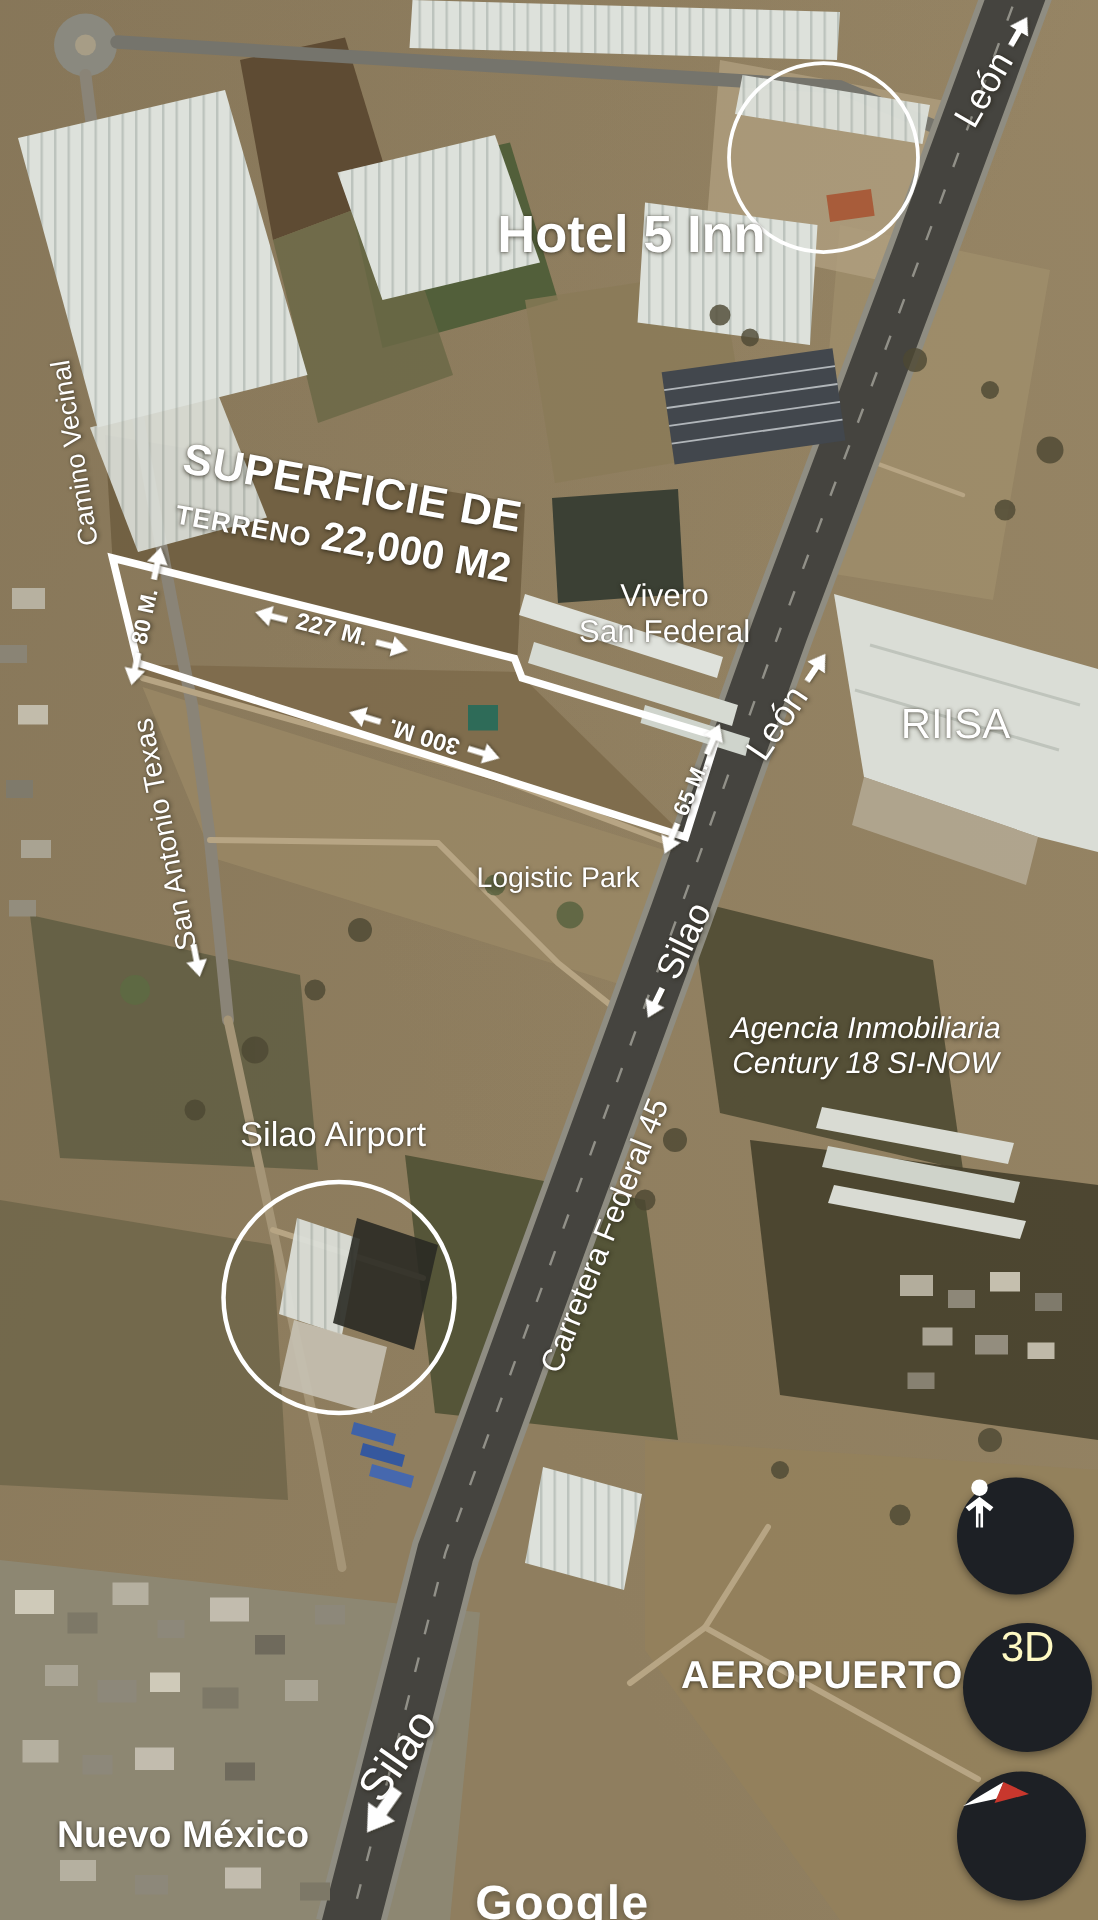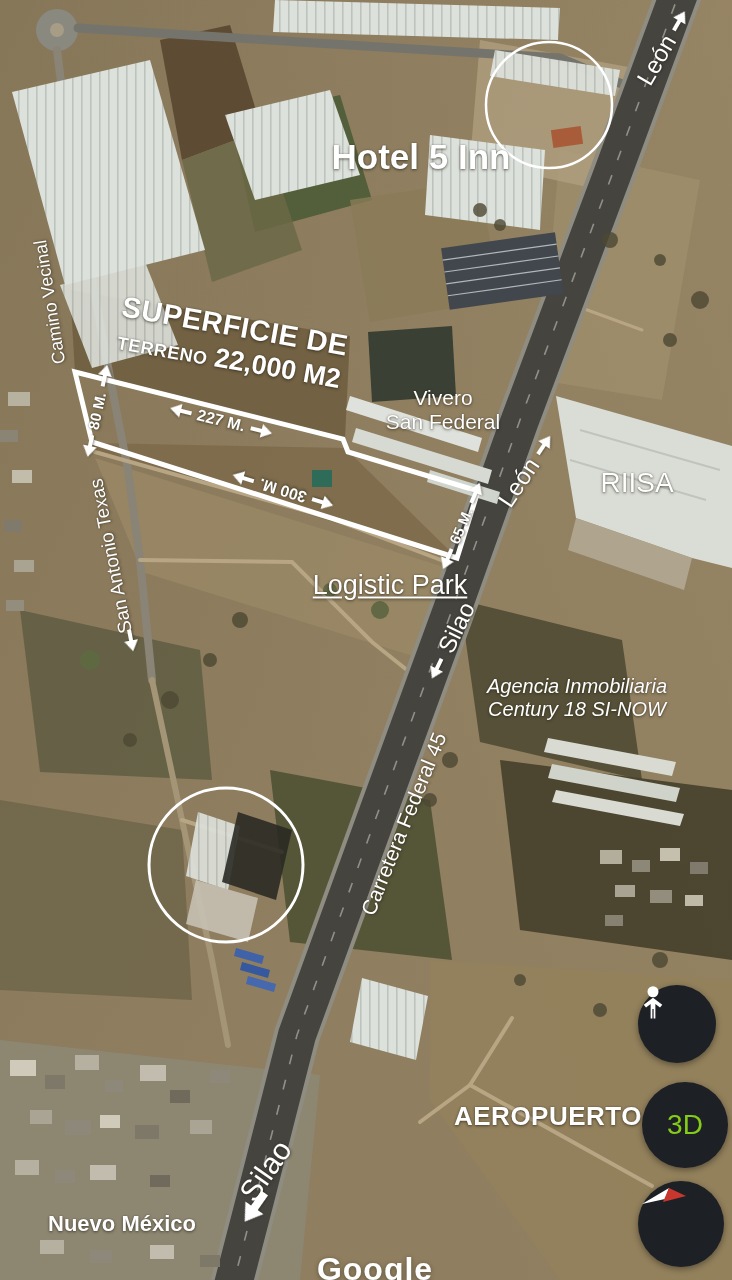--- a/index.html
+++ b/index.html
@@ -30,22 +30,22 @@
   .arr-l::before{right:1px}
   .arr-l::after{left:0;border-right:11px solid #fff;}
   .arr-big{width:36px;height:22px;}
   .arr-big::before{top:7px;height:8px;width:20px;}
   .arr-big::after{border-top-width:11px;border-bottom-width:11px;}
   .arr-big.arr-l::after{border-right-width:17px;}
   .dim{font-weight:700;font-size:15px;gap:5px;}
   
   .ctrl{
     position:absolute;border-radius:50%;background:#1d2025;
-    display:flex;align-items:center;justify-content:center;
-    box-shadow:0 2px 6px rgba(0,0,0,.4);color:#84cc16;
+    display:flex;align-items:flex-start;justify-content:center;
+    box-shadow:0 2px 6px rgba(0,0,0,.4);color:#fef9c3;
   }
   .superficie{transform-origin:center;}
   .superficie .l1{font-size:29px;font-weight:700;letter-spacing:.5px;}
   .superficie .l2{font-size:27px;font-weight:700;margin-top:2px;}
   .superficie .l2 .small{font-size:18px;letter-spacing:.5px;margin-right:7px;}
 </style>
 </head>
 <body>
 
 <div class="stage">
@@ -249,21 +249,21 @@
     <span class="arr arr-l"></span>
     <span>300 M.</span>
     <span class="arr arr-r"></span>
   </div>
   <div class="lbl dim" style="left:461px;top:526px;transform:translate(-50%,-50%) rotate(-67deg);">
     <span class="arr arr-l"></span>
     <span>65 M.</span>
     <span class="arr arr-r"></span>
   </div>
 
-  <div class="lbl" style="left:390px;top:586px;transform:translate(-50%,-50%);font-size:27px;text-decoration:underline;">
+  <div class="lbl" style="left:372px;top:586px;transform:translate(-50%,-50%);font-size:19px;">
     <span>Logistic Park</span>
   </div>
 
   <div class="lbl" style="left:450px;top:641px;transform:translate(-50%,-50%) rotate(-64deg);font-size:24px;">
     <span class="arr arr-l"></span>
       <span>Silao</span>
   </div>
 
   <div class="lbl center" style="left:577px;top:698px;transform:translate(-50%,-50%);font-size:20px;font-style:italic;">
     <div>Agencia Inmobiliaria</div>
@@ -275,38 +275,39 @@
   </div>
 
   <div class="lbl" style="left:111px;top:556px;transform:translate(-50%,-50%) rotate(-101deg);font-size:19px;">
     <span>San Antonio Texas</span>
   </div>
   <div class="lbl" style="left:131px;top:640px;transform:translate(-50%,-50%) rotate(-101deg);">
     <span class="arr arr-l"></span>
   </div>
 
   <div class="lbl center" style="left:222px;top:756px;transform:translate(-50%,-50%);font-size:23px;">
+    <div>Silao Airport</div>
   </div>
 
   <div class="lbl" style="left:404px;top:824px;transform:translate(-50%,-50%) rotate(-68deg);font-size:21px;">
     <span>Carretera Federal 45</span>
   </div>
 
   <div class="lbl bold" style="left:548px;top:1096px;transform:translate(-50%,-50%);font-size:26px;letter-spacing:.5px;margin-top:21px;">
     <span>AEROPUERTO</span>
   </div>
 
   <div class="lbl" style="left:266px;top:1171px;transform:translate(-50%,-50%) rotate(-55deg);font-size:30px;">
     <span>Silao</span>
   </div>
   <div class="lbl" style="left:255px;top:1207px;transform:translate(-50%,-50%) rotate(-55deg);">
     <span class="arr arr-big arr-l"></span>
   </div>
 
-  <div class="lbl bold" style="left:122px;top:1224px;transform:translate(-50%,-50%);font-size:22px;">
+  <div class="lbl bold" style="left:122px;top:1224px;transform:translate(-50%,-50%);font-size:25px;">
     <span>Nuevo México</span>
   </div>
 
   <div class="lbl" style="left:375px;top:1269px;transform:translate(-50%,-50%);font-size:32px;font-weight:700;letter-spacing:1px;text-shadow:0 1px 4px rgba(60,55,40,.6);">
     <span>Google</span>
   </div>
 
   <div class="ctrl" style="left:638px;top:985px;width:78px;height:78px;">
     <svg width="30" height="38" viewBox="0 0 24 30">
       <circle cx="12" cy="5.2" r="4.4" fill="#fff"></circle>

